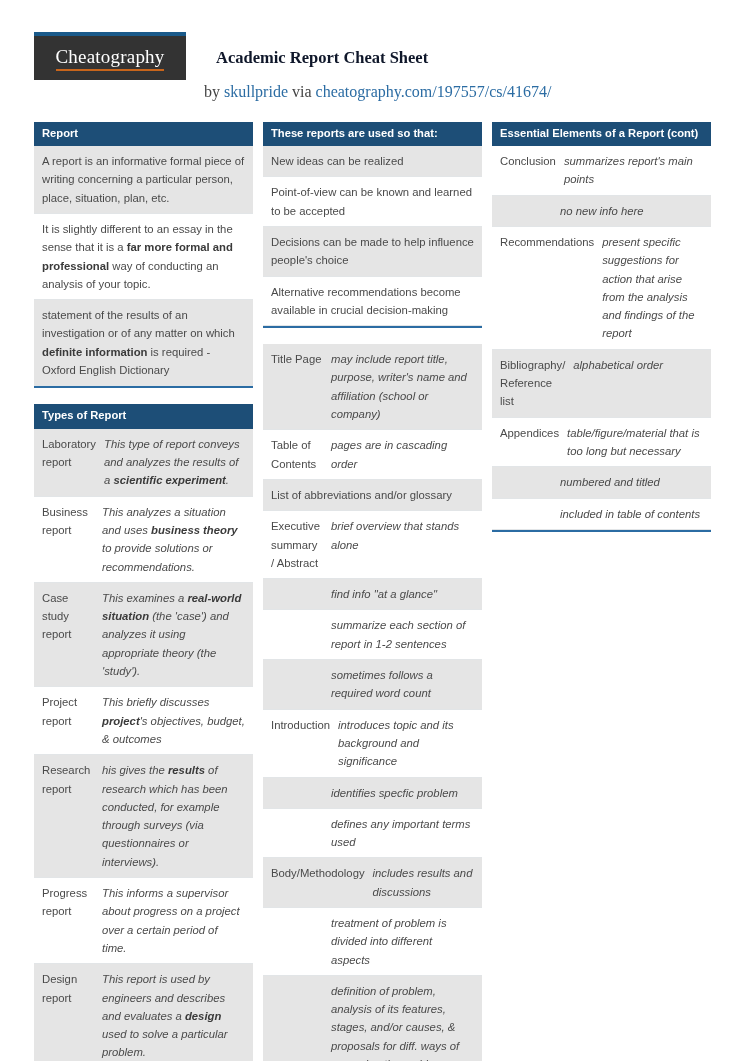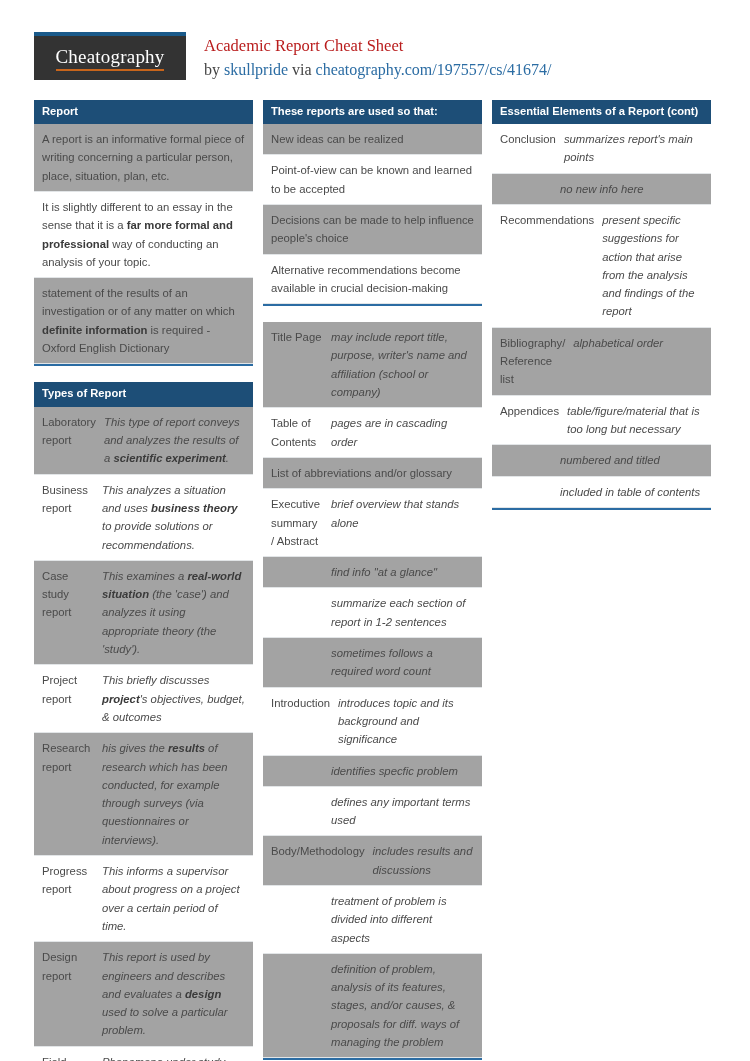--- a/index.html
+++ b/index.html
@@ -41,24 +41,24 @@
     position: absolute; left: 0; right: 0; bottom: -1px;
     height: 2px; background: #c8651b;
   }
   .title-wrap {
     margin-left: 18px;
     padding-top: 3px;
     font-family: "Liberation Serif", serif;
   }
   .sheet-title {
     font-size: 16.5px;
-    color: #b91c1c;
+    color: #0f172a;
     line-height: 1.35;
-    font-weight: normal;
-    margin: 0;
+    font-weight: bold;
+    margin: 12px;
   }
   .sheet-sub {
     font-size: 16px;
     color: #444;
     line-height: 1.4;
     margin-top: 2px;
   }
   .sheet-sub a, .link {
     color: #2b6ca3;
     text-decoration: none;
@@ -91,21 +91,21 @@
     padding: 5px 8px 6px 8px;
     line-height: 1.2;
   }
   .row {
     display: flex;
     border-bottom: 1px solid #e2e5e7;
     font-size: 11.3px;
     color: #4a4a4a;
     line-height: 1.62;
   }
-  .row.alt { background: #a3a3a3; }
+  .row.alt { background: #e5e5e5; }
   .row.plain { background: #ffffff; }
   .cell-key {
     flex: 0 0 66px;
     padding: 6px 6px 6px 8px;
   }
   .cell-val {
     flex: 1 1 auto;
     padding: 6px 8px 6px 2px;
     font-style: italic;
   }

